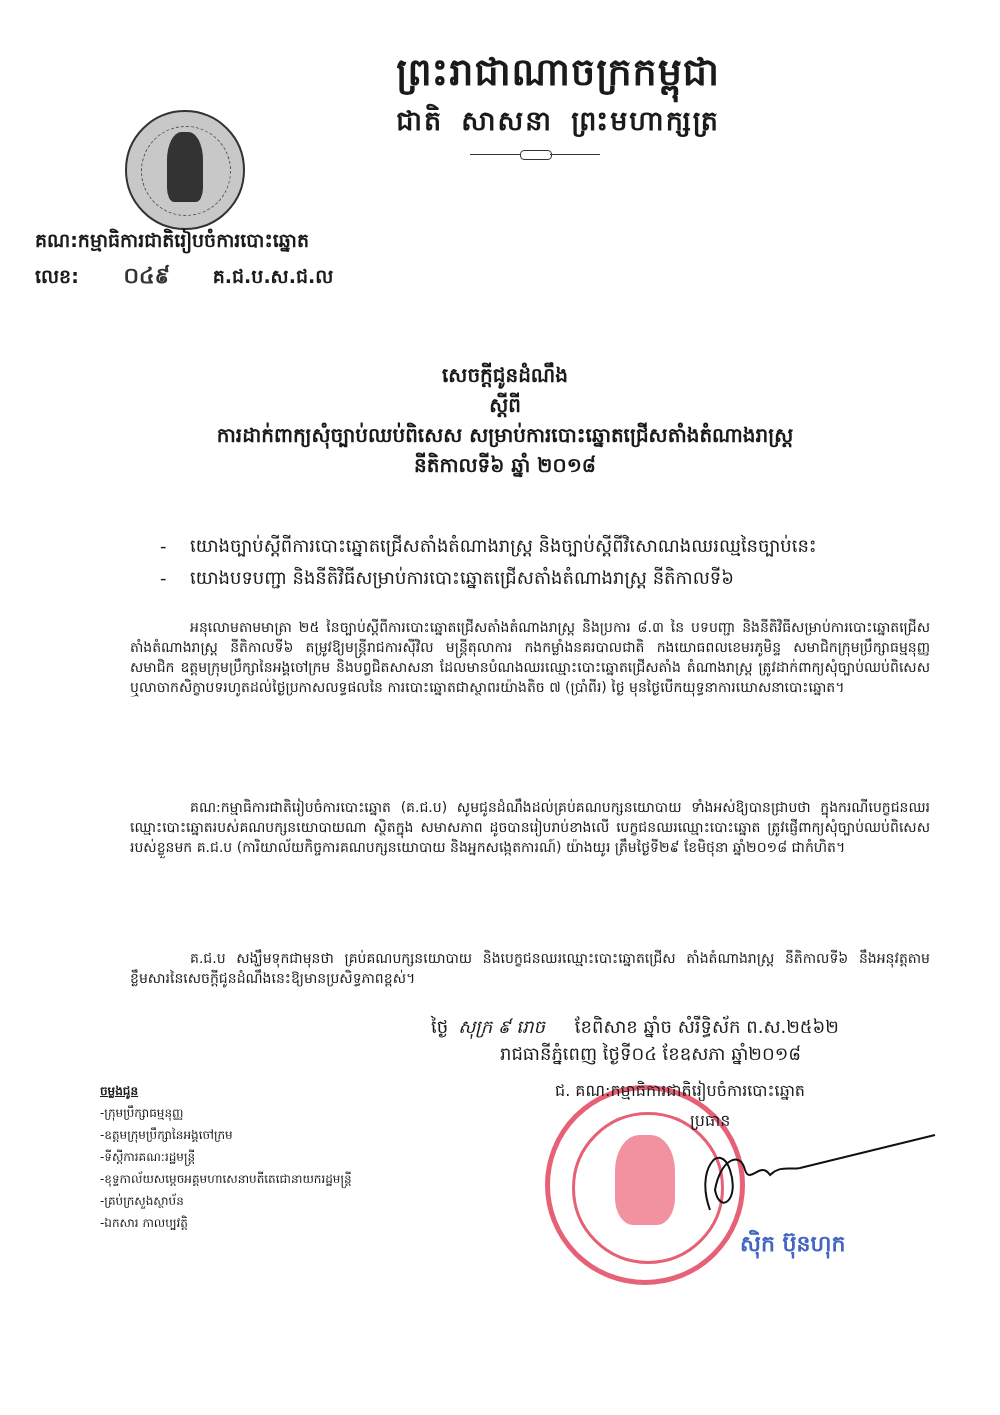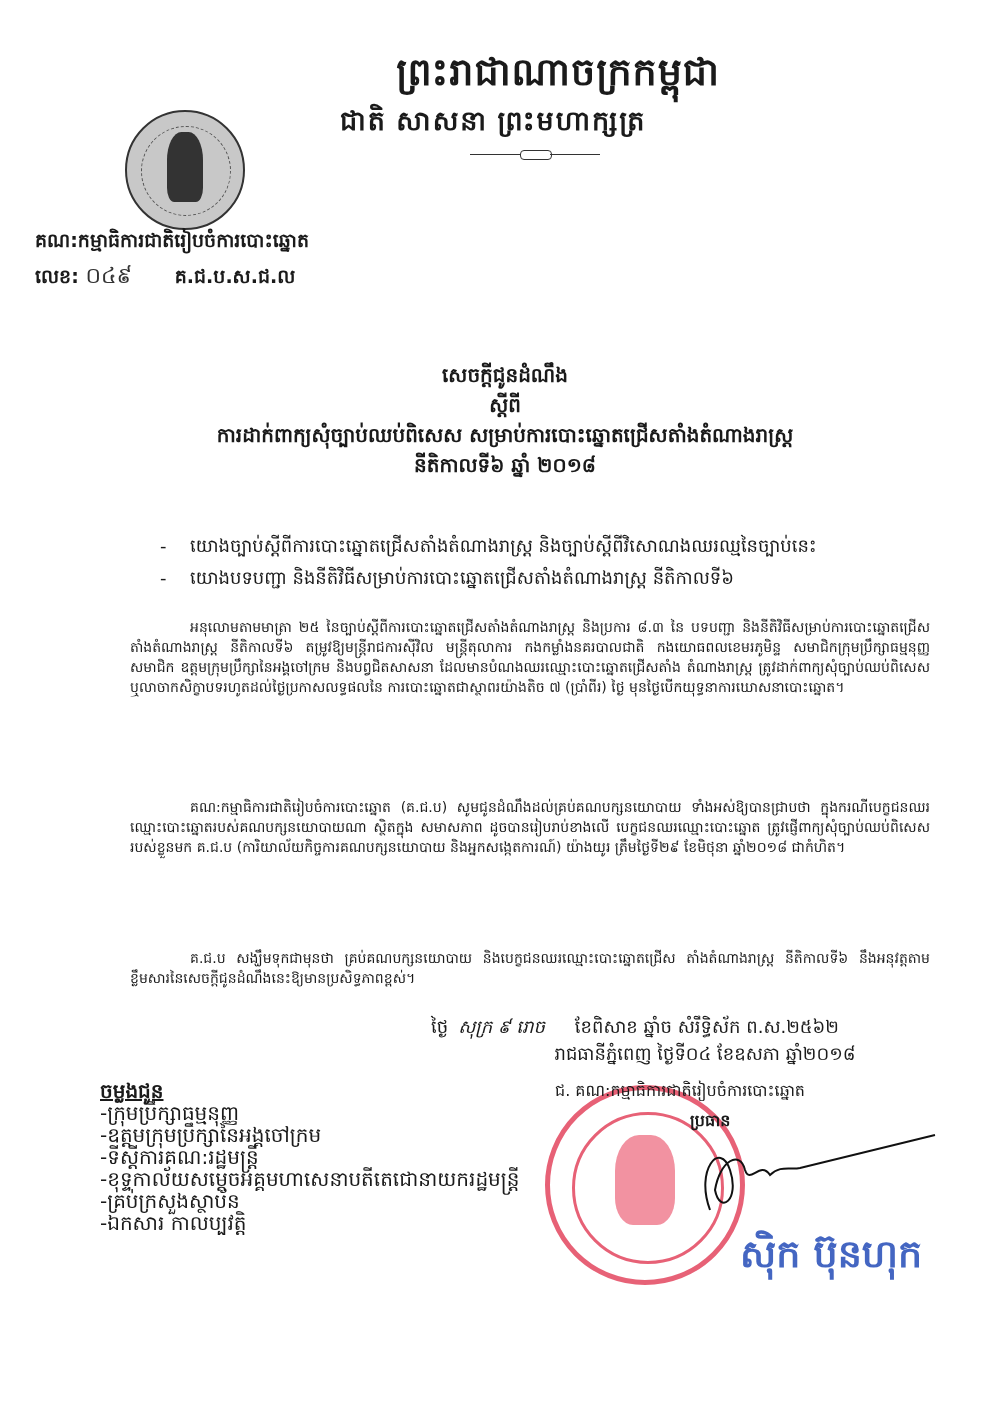--- a/index.html
+++ b/index.html
@@ -2,50 +2,50 @@
 <html><head>
 <meta charset="utf-8">
 <style>
   html, body { margin:0; padding:0; }
   body {
     width:1000px; height:1415px; background:#ffffff; position:relative; overflow:hidden;
     font-family: "DejaVu Sans", sans-serif; color:#1a1a1a;
   }
   .abs { position:absolute; }
   .kingdom { left:340px; top:48px; width:380px; text-align:right; font-family:"DejaVu Serif", serif; font-weight:bold; font-size:38px; letter-spacing:1px; }
-  .motto { left:340px; top:104px; width:380px; text-align:left; font-family:Liberation Sans, sans-serif; font-weight:bold; font-size:27px; letter-spacing:2px; }
+  .motto { left:340px; top:104px; width:380px; text-align:right; font-family:Liberation Mono, monospace; font-weight:bold; font-size:27px; letter-spacing:2px; }
   .ornament { left:470px; top:150px; width:130px; height:10px; }
   .ornament .line { position:absolute; top:4px; height:1px; background:#333; }
   .ornament .mid { position:absolute; left:50px; top:0; width:30px; height:8px; border:1px solid #333; border-radius:4px; }
   .emblem { left:125px; top:110px; width:120px; height:120px; border-radius:50%; background:#c8c8c8; border:2px solid #333; box-sizing:border-box; }
   .emblem .inner { position:absolute; left:14px; top:14px; width:88px; height:88px; border-radius:50%; border:1px dashed #555; }
   .emblem .figure { position:absolute; left:40px; top:20px; width:36px; height:70px; background:#333; border-radius:40% 40% 20% 20%; }
   .org { left:35px; top:228px; font-weight:bold; font-size:19px; }
   .ref { left:35px; top:262px; font-size:19px; font-weight:bold; }
-  .ref .num { font-family:"DejaVu Sans Mono", monospace; font-weight:normal; font-size:22px; color:#333; }
+  .ref .num { font-family:"DejaVu Sans Mono", monospace; font-weight:bold; font-size:22px; margin-left:38px; color:#333; }
   .ref .code { margin-left:36px; }
   .title-block { left:180px; top:360px; width:650px; text-align:center; font-family:"DejaVu Serif", serif; font-weight:bold; }
   .title-block div { font-size:20px; line-height:30px; }
   .bullets { left:160px; top:530px; width:760px; font-size:18px; line-height:32px; }
   .bullets .b { display:flex; }
   .bullets .dash { width:30px; }
   .para { left:130px; width:800px; font-size:14px; line-height:20px; text-align:justify; }
   .para .indent { display:inline-block; width:60px; }
   .bold { font-weight:normal; }
   .date1 { left:380px; top:1015px; width:510px; text-align:center; font-size:18px; }
   .date1 .hand { font-family:"DejaVu Serif", serif; font-style:italic; margin:0 30px 0 10px; }
-  .date2 { left:500px; top:1042px; width:410px; text-align:center; font-size:18px; }
+  .date2 { left:500px; top:1042px; width:410px; text-align:left; font-size:18px; }
   .signer-org { left:555px; top:1080px; font-size:16px; font-weight:normal; }
-  .signer-title { left:690px; top:1110px; font-size:16px; font-weight:bold; }
+  .signer-title { left:690px; top:1110px; font-size:16px; font-weight:normal; }
   .stamp { left:545px; top:1085px; width:200px; height:200px; border-radius:50%; border:5px solid #e3465f; box-sizing:border-box; opacity:0.85; }
   .stamp .ring2 { position:absolute; left:22px; top:22px; width:146px; height:146px; border-radius:50%; border:3px solid #e3465f; }
   .stamp .fig { position:absolute; left:65px; top:45px; width:60px; height:90px; background:#f07f91; border-radius:40% 40% 30% 30%; }
   .signature { left:690px; top:1130px; width:250px; height:90px; }
-  .name { left:740px; top:1230px; font-size:38px; font-weight:bold; color:#4466c2; font-family:"DejaVu Serif", serif; }
-  .cc { left:100px; top:1080px; font-size:20px; line-height:22px; }
+  .name { left:740px; top:1230px; font-size:22px; font-weight:bold; color:#4466c2; font-family:"DejaVu Serif", serif; }
+  .cc { left:100px; top:1080px; font-size:12px; line-height:22px; }
   .cc .cc-title { font-weight:bold; text-decoration:underline; }
 </style>
 </head>
 <body>
 
 <div class="abs kingdom">ព្រះរាជាណាចក្រកម្ពុជា</div>
 <div class="abs motto">ជាតិ សាសនា ព្រះមហាក្សត្រ</div>
 <div class="abs ornament">
   <div class="line" style="left:0;width:50px"></div>
   <div class="mid"></div>

